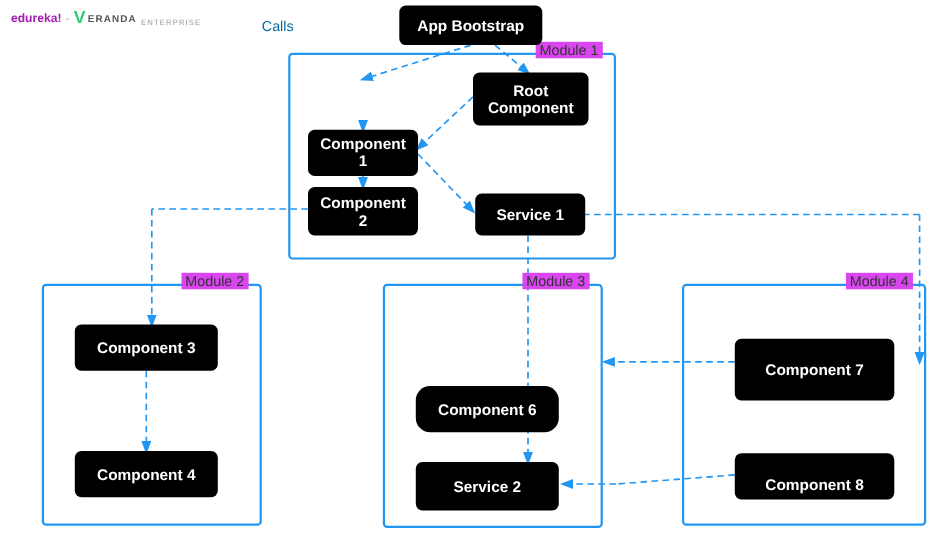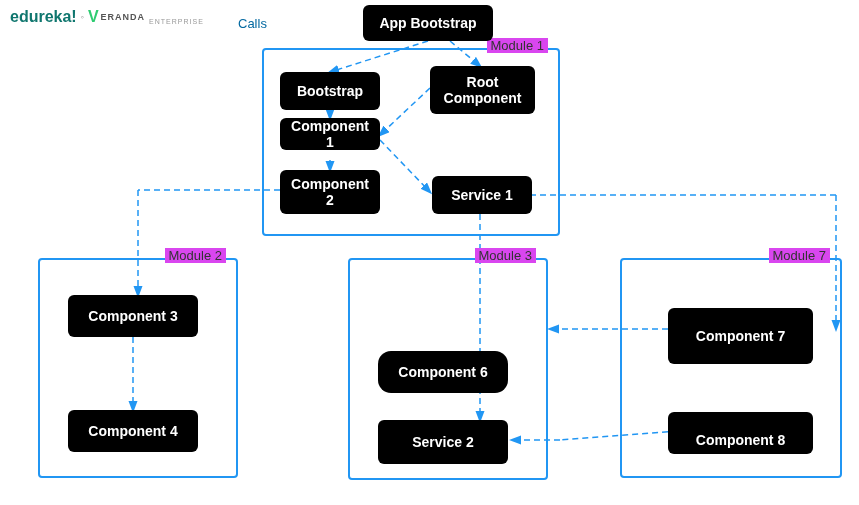--- a/index.html
+++ b/index.html
@@ -84,21 +84,21 @@
     .arrow-marker {
       fill: #2196f3;
     }
   </style>
 </head>
 <body>
 
 <div class="diagram">
 
   <div class="logo">
-    <span style="font-size:16px;font-weight:bold;color:#0f766e;">edureka!</span>
+    <span style="font-size:11px;font-weight:bold;color:#a21caf;">edureka!</span>
     <span style="font-size:9px;color:#888;margin: 0 2px;">◦</span>
     <span style="font-size:16px;font-weight:bold;color:#2ecc71;">V</span>
       <span style="font-size:9px;font-weight:bold;color:#555;letter-spacing:1px;">ERANDA</span>
     <span style="font-size:7px;color:#999;letter-spacing:1px;margin-left:2px;align-self:flex-end;margin-bottom:1px;">ENTERPRISE</span>
   </div>
 
   <svg class="arrows">
     <defs>
       <marker id="arrowBlue" markerWidth="8" markerHeight="8" refX="6" refY="3" orient="auto">
         <path d="M0,0 L0,6 L8,3 z" class="arrow-marker"></path>
@@ -140,36 +140,33 @@
   <div class="module-box" style="left:262px;top:48px;width:298px;height:188px;">
     <span class="module-label">Module 1</span>
   </div>
   <div class="module-box" style="left:38px;top:258px;width:200px;height:220px;">
     <span class="module-label">Module 2</span>
   </div>
   <div class="module-box" style="left:348px;top:258px;width:200px;height:222px;">
     <span class="module-label">Module 3</span>
   </div>
   <div class="module-box" style="left:620px;top:258px;width:222px;height:220px;">
-    <span class="module-label">Module 7</span>
+    <span class="module-label">Module 4</span>
   </div>
 
   <div class="node" style="left:363px;top:5px;width:130px;height:36px;">
     <span>App Bootstrap</span>
   </div>
 
-  <div class="node" style="left:280px;top:72px;width:100px;height:38px;">
-    <span>Bootstrap</span>
-  </div>
 
   <div class="node" style="left:430px;top:66px;width:105px;height:48px;">
     <span>Root<br>Component</span>
   </div>
 
-  <div class="node" style="left:280px;top:118px;width:100px;height:32px;">
+  <div class="node" style="left:280px;top:118px;width:100px;height:42px;align-items:flex-end;">
     <span>Component 1</span>
   </div>
 
   <div class="node" style="left:280px;top:170px;width:100px;height:44px;">
     <span>Component 2</span>
   </div>
 
   <div class="node" style="left:432px;top:176px;width:100px;height:38px;">
     <span>Service 1</span>
   </div>

